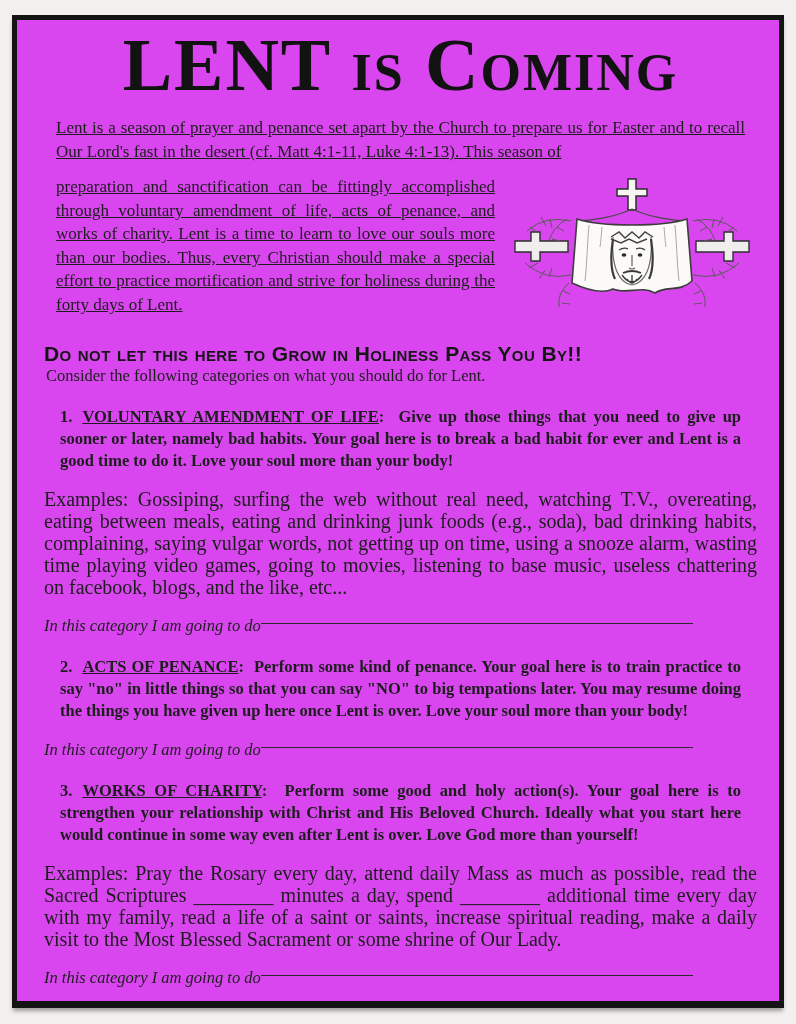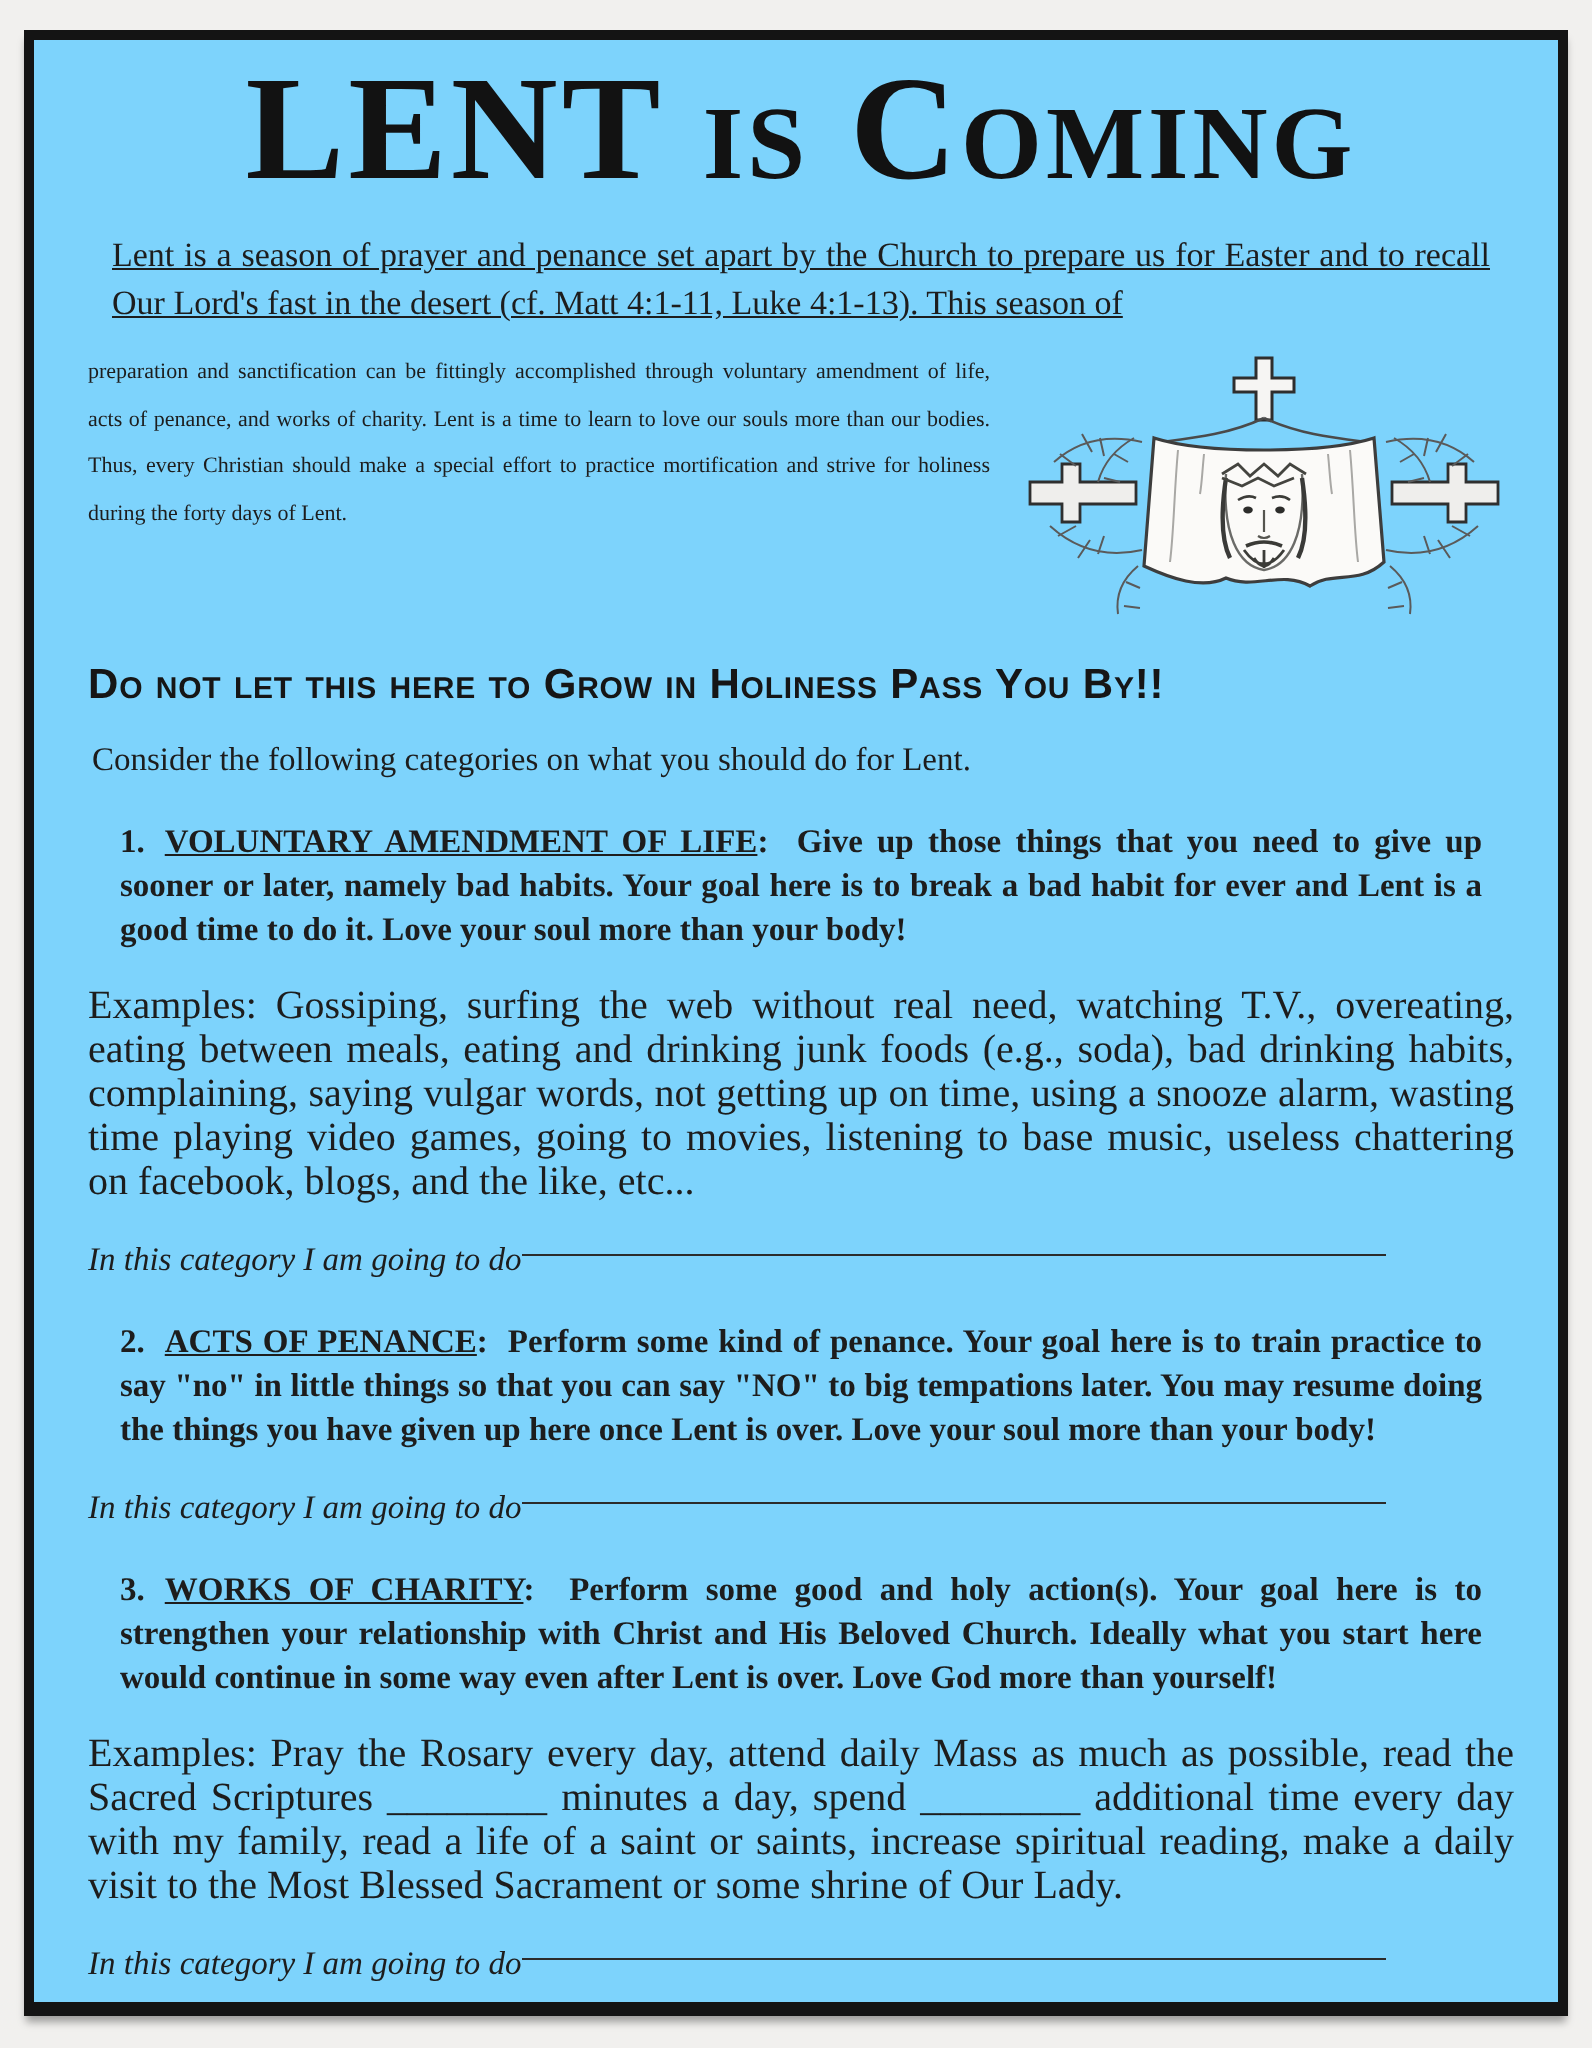--- a/index.html
+++ b/index.html
@@ -2,46 +2,46 @@
 <html><head>
 <meta charset="utf-8">
 <style>
   html,body { margin:0; padding:0; background:#e8e7e5; }
   .sheet {
     position:relative; width:796px; height:1024px; box-sizing:border-box;
     background:#f1f0ee; padding:15px 12px 16px 12px;
     font-family:"Liberation Serif", serif; color:#1d1d1d;
   }
   .frame {
-    box-sizing:border-box; height:100%; background:#7dd3fc;
+    box-sizing:border-box; height:100%; background:#d946ef;
     border:5px solid #141414; border-bottom-width:7px;
     padding:4px 22px 8px 27px; overflow:hidden;
     box-shadow:0 4px 4px -1px rgba(0,0,0,0.35);
   }
   .title {
     text-align:center; font-weight:bold; font-variant:small-caps;
     font-size:74px; line-height:1.06; letter-spacing:2px; margin:2px 0 8px 0;
     color:#121212;
   }
   .intro-p1 {
     font-size:17px; line-height:23.5px; text-align:justify; margin:12px;text-decoration:underline;
   }
   .intro-wrap { margin:0; min-height:142px; }
   .img-float {
     float:right; width:250px; height:140px; margin:0 0 2px 12px;
   }
   .intro-p2 {
-    font-size:11px; line-height:23.5px; text-align:justify; margin:0;
+    font-size:17px; line-height:23.5px; text-align:justify; margin:12px;text-decoration:underline;
   }
   .headline {
     font-family:"Liberation Sans", sans-serif; font-weight:bold;
     font-variant:small-caps; font-size:21px; letter-spacing:0.4px;
     white-space:nowrap; margin:14px 0 0 0; color:#161616;
   }
-  .subheadline { font-size:16.5px; margin:15px 0 0 2px; }
+  .subheadline { font-size:16.5px; margin:0 0 0 2px; }
   .section { margin-top:20px; }
   .section-body {
     font-weight:bold; font-size:16.5px; line-height:22px;
     text-align:justify; margin:16px;
   }
   .sec-num { margin-right:10px; }
   .sec-head { text-decoration:underline; }
   .examples {
     font-size:20px; line-height:22px; text-align:justify; margin:0;
   }

